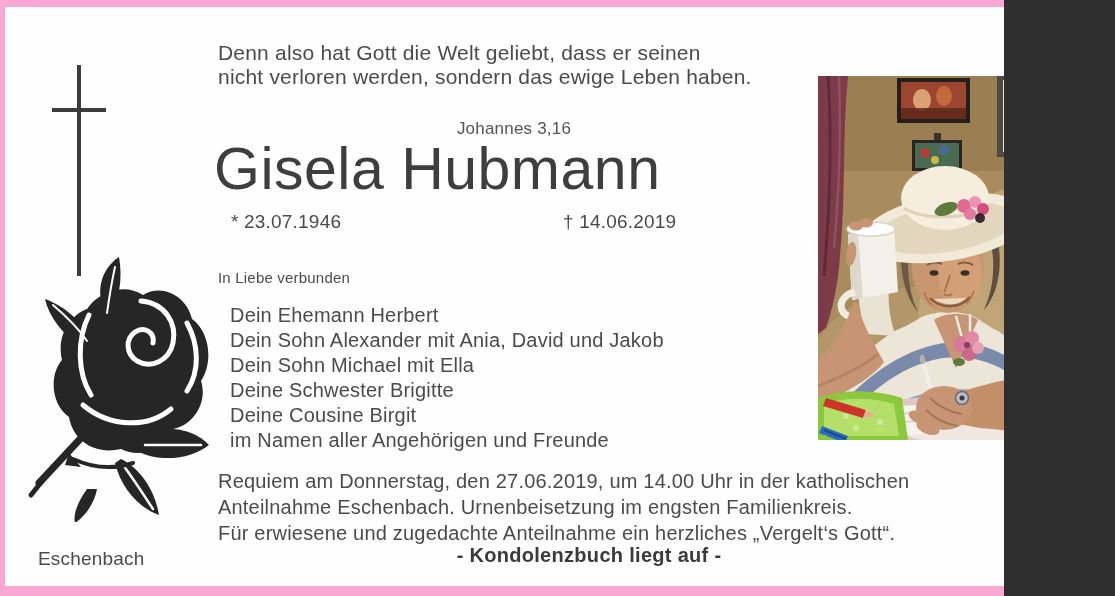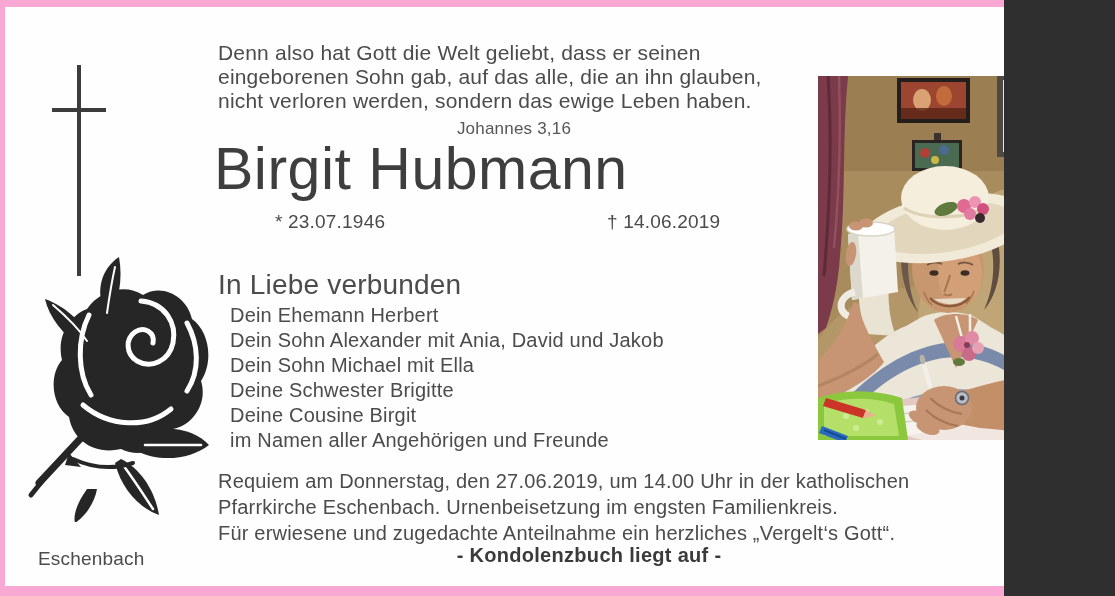--- a/index.html
+++ b/index.html
@@ -4,22 +4,22 @@
 <style>
   html,body{margin:0;padding:0;background:#2f2f2f;}
   .frame{position:relative;width:1004px;height:596px;background:#f9a8d4;overflow:hidden;
          font-family:"Liberation Sans", sans-serif;}
   .sheet{position:absolute;left:5px;top:7px;width:1102px;height:579px;background:#fefefe;}
   .abs{position:absolute;}
   .txt{color:#4b4b4b;letter-spacing:0.2px;white-space:nowrap;}
   .quote{font-size:21px;line-height:24px;}
   .attr{font-size:17px;text-align:center;color:#565656;}
   .name{font-size:59px;color:#3e3e3e;letter-spacing:0.5px;}
-  .dates{font-size:19px;color:#4a4a4a;margin-left:44px;}
-  .intro{font-size:28px;}
+  .dates{font-size:19px;color:#4a4a4a;}
+  .intro{font-size:15px;}
   .fam{font-size:20px;line-height:25px;}
   .service{font-size:20px;line-height:26px;}
   .condolence{font-size:20px;font-weight:bold;color:#3a3a3a;text-align:center;letter-spacing:0.3px;}
   .location{font-size:19px;}
 </style>
 </head>
 <body>
 
 <div class="frame">
   <div class="sheet">
@@ -49,43 +49,42 @@
         <path d="M120 188 L176 188" stroke-width="2.5"></path>
         <path d="M98 208 C110 224 120 240 128 252" stroke-width="2.5"></path>
       </g>
       <path d="M70 166 L14 226" stroke="#262626" stroke-width="7" stroke-linecap="round" fill="none"></path>
       <path d="M22 218 L6 238" stroke="#262626" stroke-width="5" stroke-linecap="round" fill="none"></path>
       <path d="M48 202 C70 212 90 212 108 206" stroke="#262626" stroke-width="4" fill="none" stroke-linecap="round"></path>
     </svg>
 
     <div class="abs txt quote" style="left:213px;top:34px;">
       <div>Denn also hat Gott die Welt geliebt, dass er seinen</div>
-      <div>eingeborenen Sohn gab, auf das alle, die an ihn glauben,</div>
       <div>nicht verloren werden, sondern das ewige Leben haben.</div>
     </div>
     <div class="abs txt attr" style="left:213px;top:112px;width:592px;">Johannes  3,16</div>
 
-    <div class="abs txt name" style="left:209px;top:128px;">Birgit Hubmann</div>
+    <div class="abs txt name" style="left:209px;top:128px;">Gisela Hubmann</div>
 
     <div class="abs txt dates" style="left:226px;top:204px;">* 23.07.1946</div>
     <div class="abs txt dates" style="left:558px;top:204px;">† 14.06.2019</div>
 
     <div class="abs txt intro" style="left:213px;top:262px;">In Liebe verbunden</div>
     <div class="abs txt fam" style="left:225px;top:296px;">
       <div>Dein Ehemann Herbert</div>
       <div>Dein Sohn Alexander mit Ania, David und Jakob</div>
       <div>Dein Sohn Michael mit Ella</div>
       <div>Deine Schwester Brigitte</div>
       <div>Deine Cousine Birgit</div>
       <div>im Namen aller Angehörigen und Freunde</div>
     </div>
 
     <div class="abs txt service" style="left:213px;top:461px;">
       <div>Requiem am Donnerstag, den 27.06.2019, um 14.00 Uhr in der katholischen</div>
-      <div>Pfarrkirche Eschenbach. Urnenbeisetzung im engsten Familienkreis.</div>
+      <div>Anteilnahme Eschenbach. Urnenbeisetzung im engsten Familienkreis.</div>
       <div>Für erwiesene und zugedachte Anteilnahme ein herzliches „Vergelt‘s Gott“.</div>
     </div>
     <div class="abs txt condolence" style="left:213px;top:537px;width:742px;">- Kondolenzbuch liegt auf -</div>
 
     <div class="abs txt location" style="left:33px;top:541px;">Eschenbach</div>
 
     <svg class="abs" style="left:813px;top:69px;" width="274" height="364" viewBox="0 0 274 364">
 
       <rect x="0" y="0" width="274" height="364" fill="#a98c5e"></rect>
       <rect x="0" y="0" width="274" height="95" fill="#8f7248" opacity="0.55"></rect>

